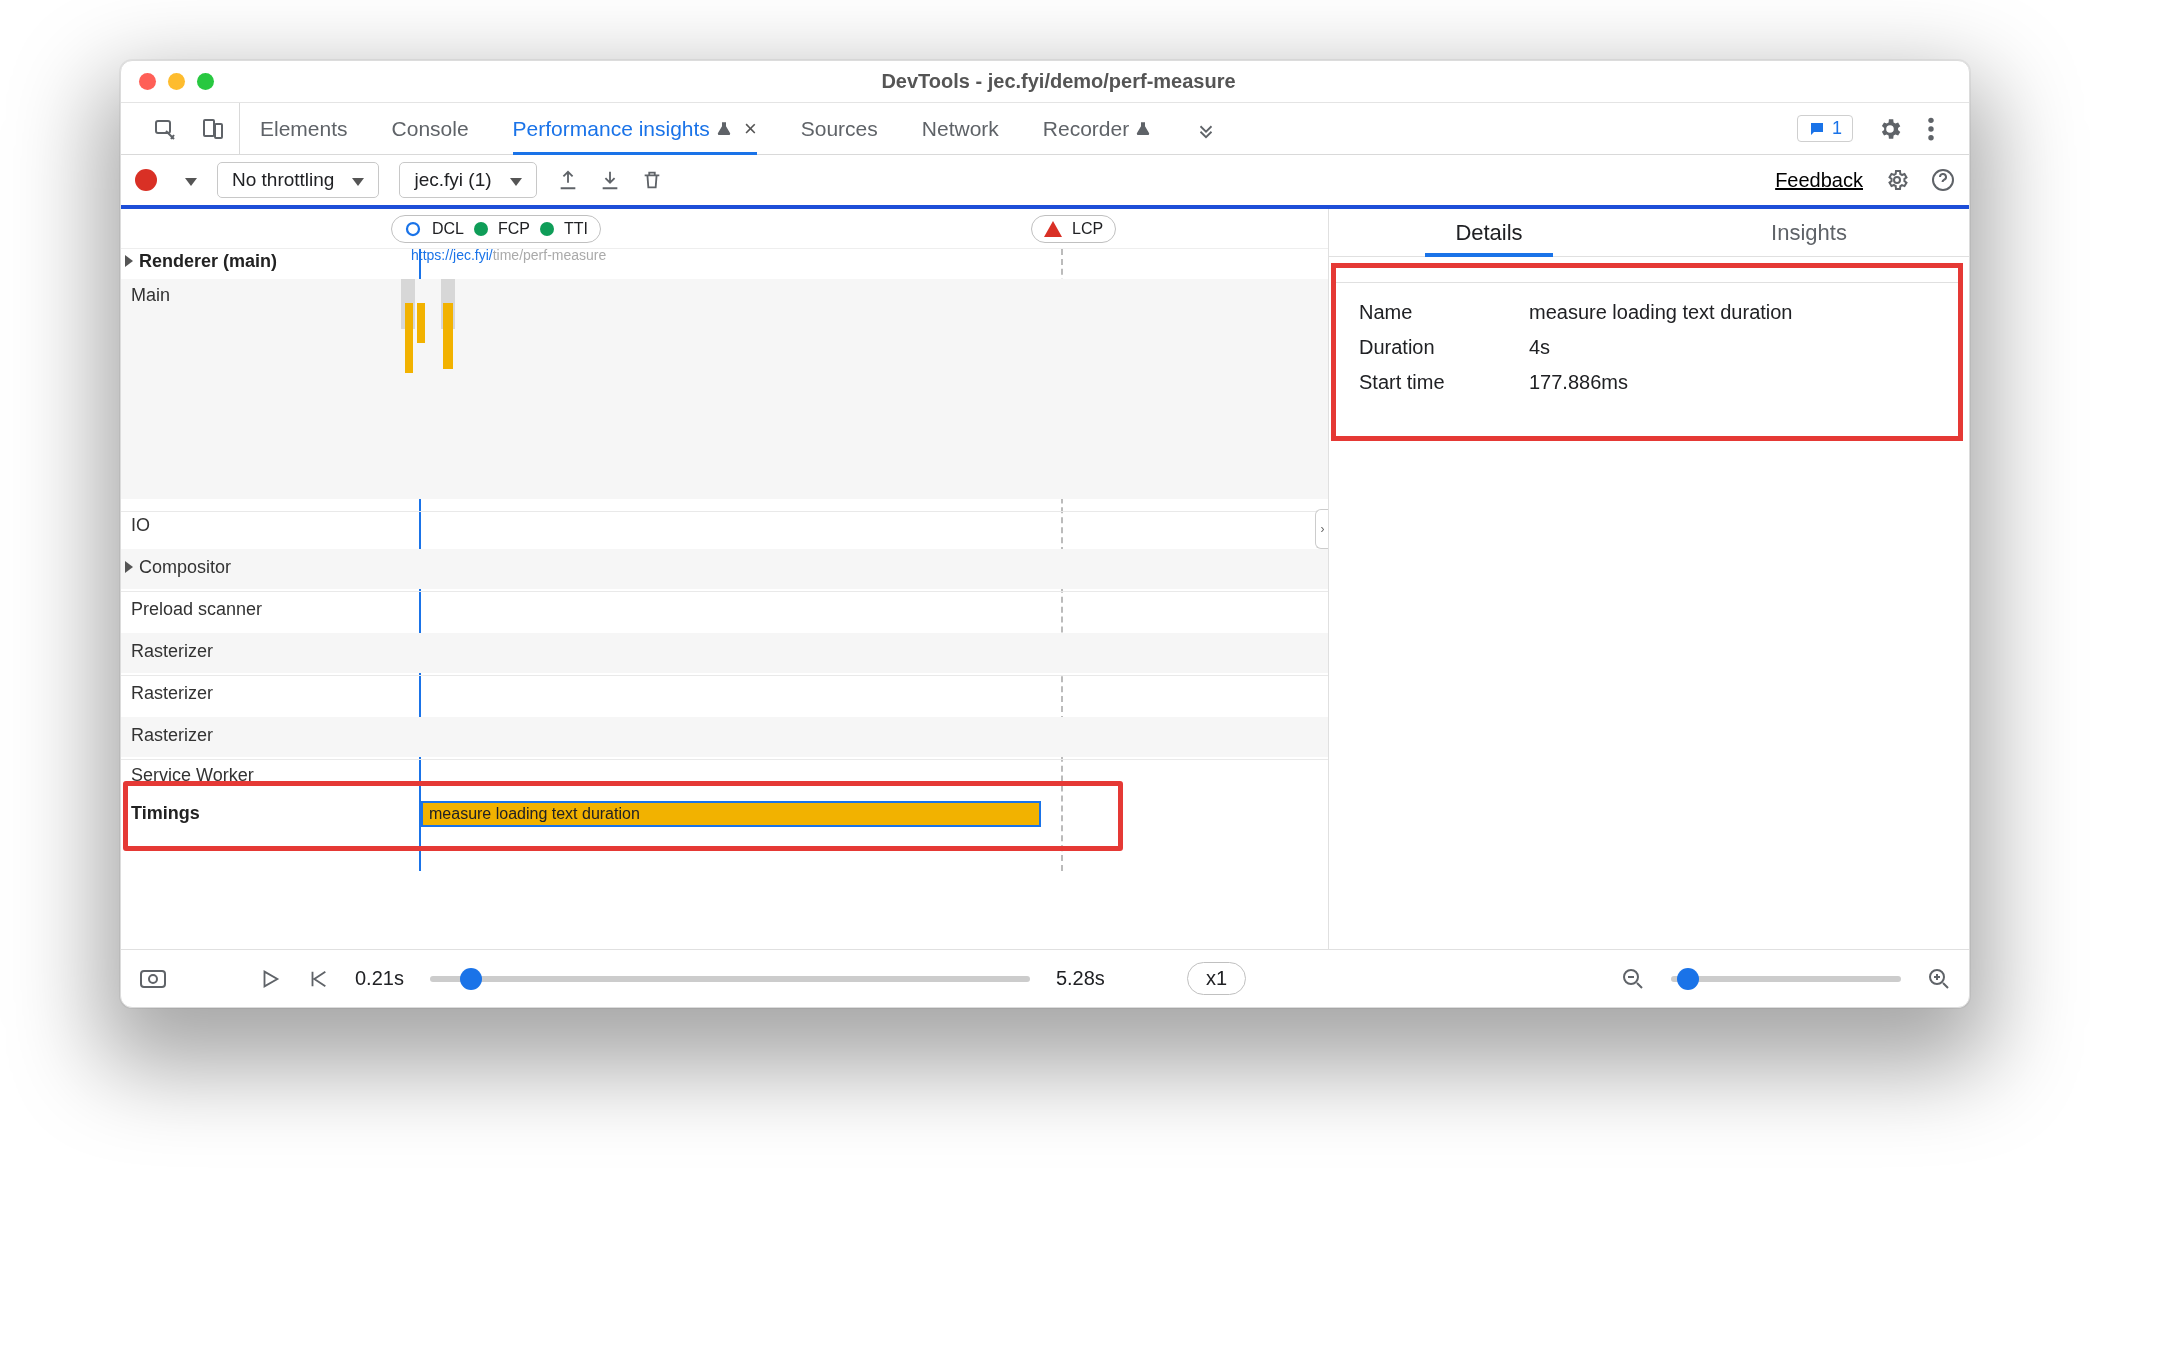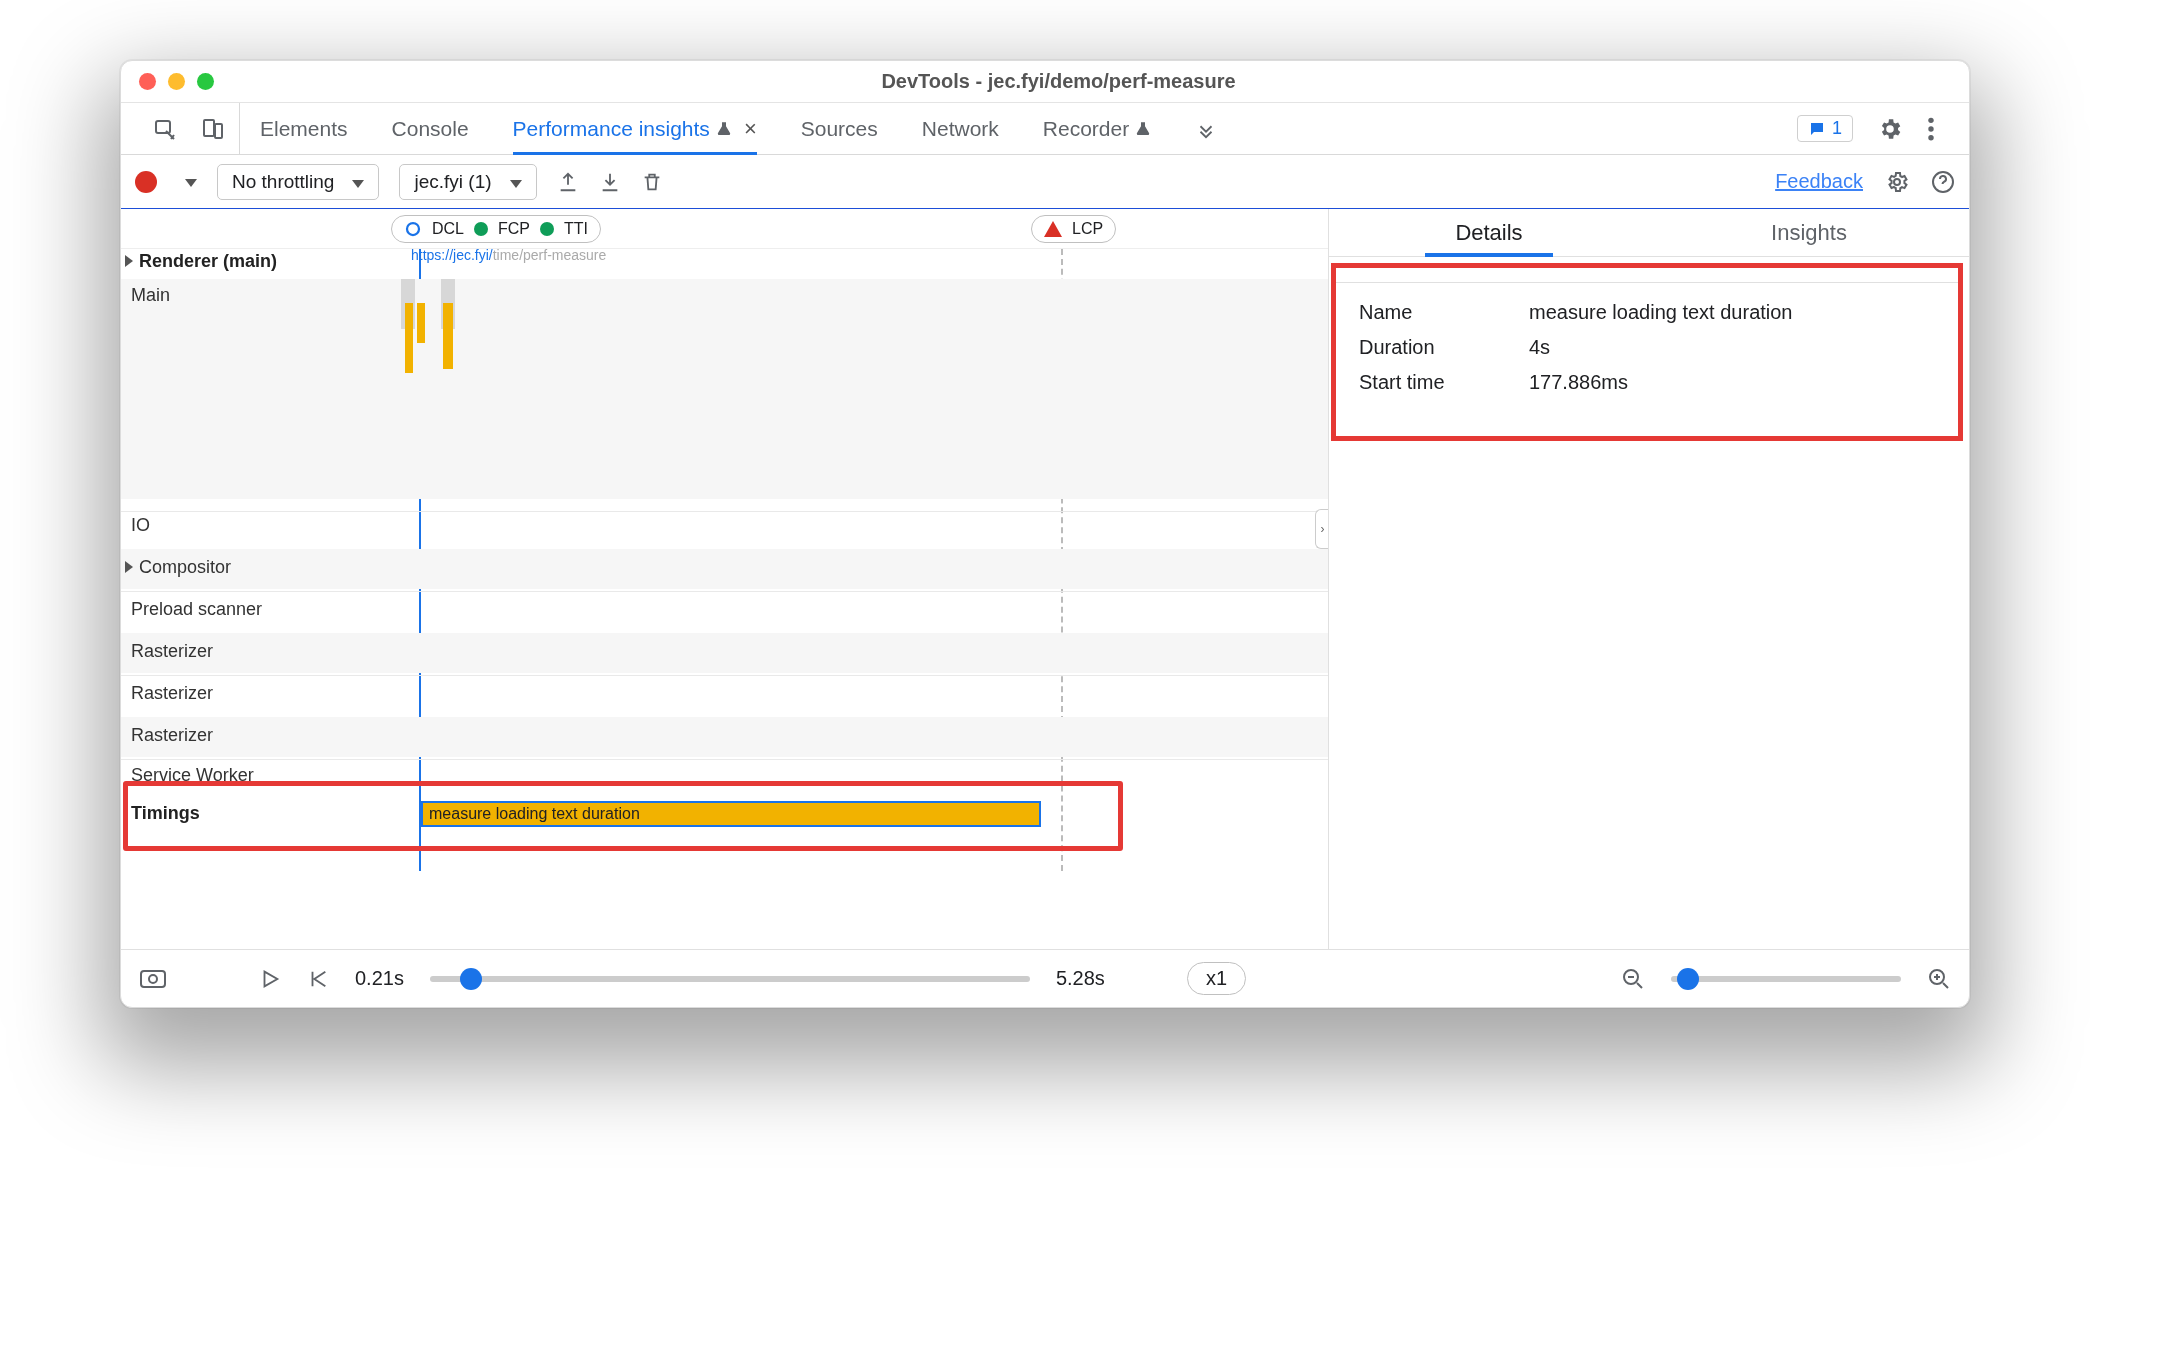--- a/index.html
+++ b/index.html
@@ -35,25 +35,25 @@
   .iconbtn, .icongray { color:#5f6368; display:inline-flex; align-items:center; justify-content:center; }
   .devtabs { display:flex; align-items:center; gap:44px; height:100%; }
   .devtab { color:#5f6368; font-size:21px; height:100%; display:flex; align-items:center; gap:6px; position:relative; }
   .devtab.active { color:#1a73e8; }
   .devtab.active::after { content:""; position:absolute; left:0; right:0; bottom:-1px; height:3px; background:#1a73e8; }
   .devtab .close-x { font-size:22px; color:#555; margin-left:6px;}
   .tabsrow .right { margin-left:auto; display:flex; align-items:center; gap:24px; padding-right:10px; }
   .msgbadge { display:flex; align-items:center; gap:6px; border:1px solid #cfcfcf; border-radius:4px; padding:2px 10px; color:#1a73e8; font-size:18px;}
 
   
-  .toolbar { display:flex; align-items:center; height:54px; padding:0 14px; gap:20px; border-bottom:1px solid #1d4ed8; }
+  .toolbar { display:flex; align-items:center; height:54px; padding:0 14px; gap:20px; border-bottom:4px solid #1d4ed8; }
   .recdot { width:22px; height:22px; border-radius:50%; background:#d93025; }
   .select { display:flex; align-items:center; gap:10px; border:1px solid #c8c8c8; border-radius:5px; height:36px; padding:0 14px; font-size:19px; color:#202124; background:#fff;}
   .toolbar .right { margin-left:auto; display:flex; align-items:center; gap:22px; }
-  .linklike { color:#3b82f6; text-decoration:underline; font-size:20px; }
+  .linklike { color:#000000; text-decoration:underline; font-size:20px; }
 
   
   .mainarea { display:flex; height:740px; }
   .leftpane { flex:1; position:relative; border-right:1px solid #e0e0e0; overflow:hidden; }
   .rightpane { width:640px; display:flex; flex-direction:column; }
 
   
   .ruler { height:34px; border-bottom:1px solid #e0e0e0; position:relative; font-size:16px; color:#333; }
   .ruler .tick { position:absolute; top:6px; }
   .rulerhandle { position:absolute; left:286px; top:0; width:24px; height:24px; background:#1a73e8; border-radius:3px; }

